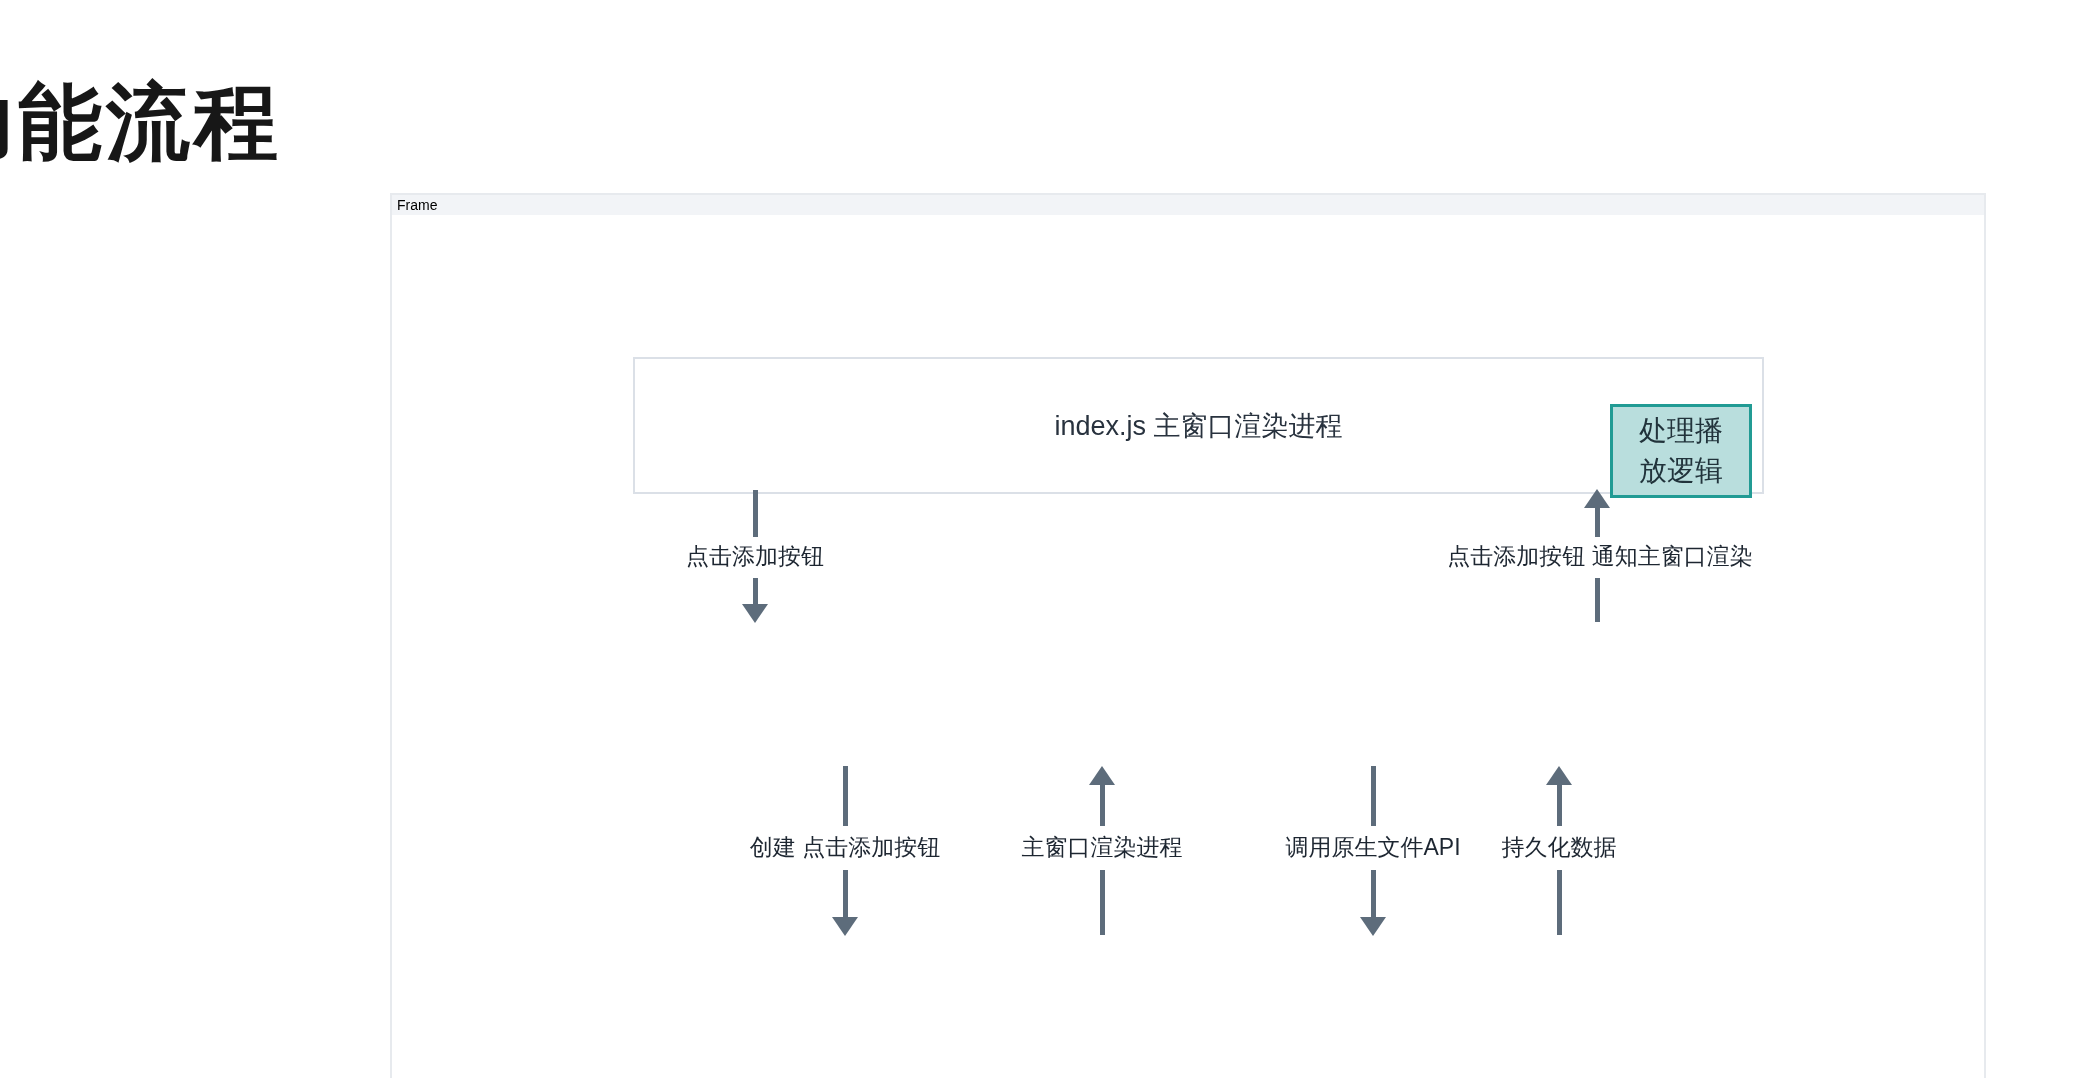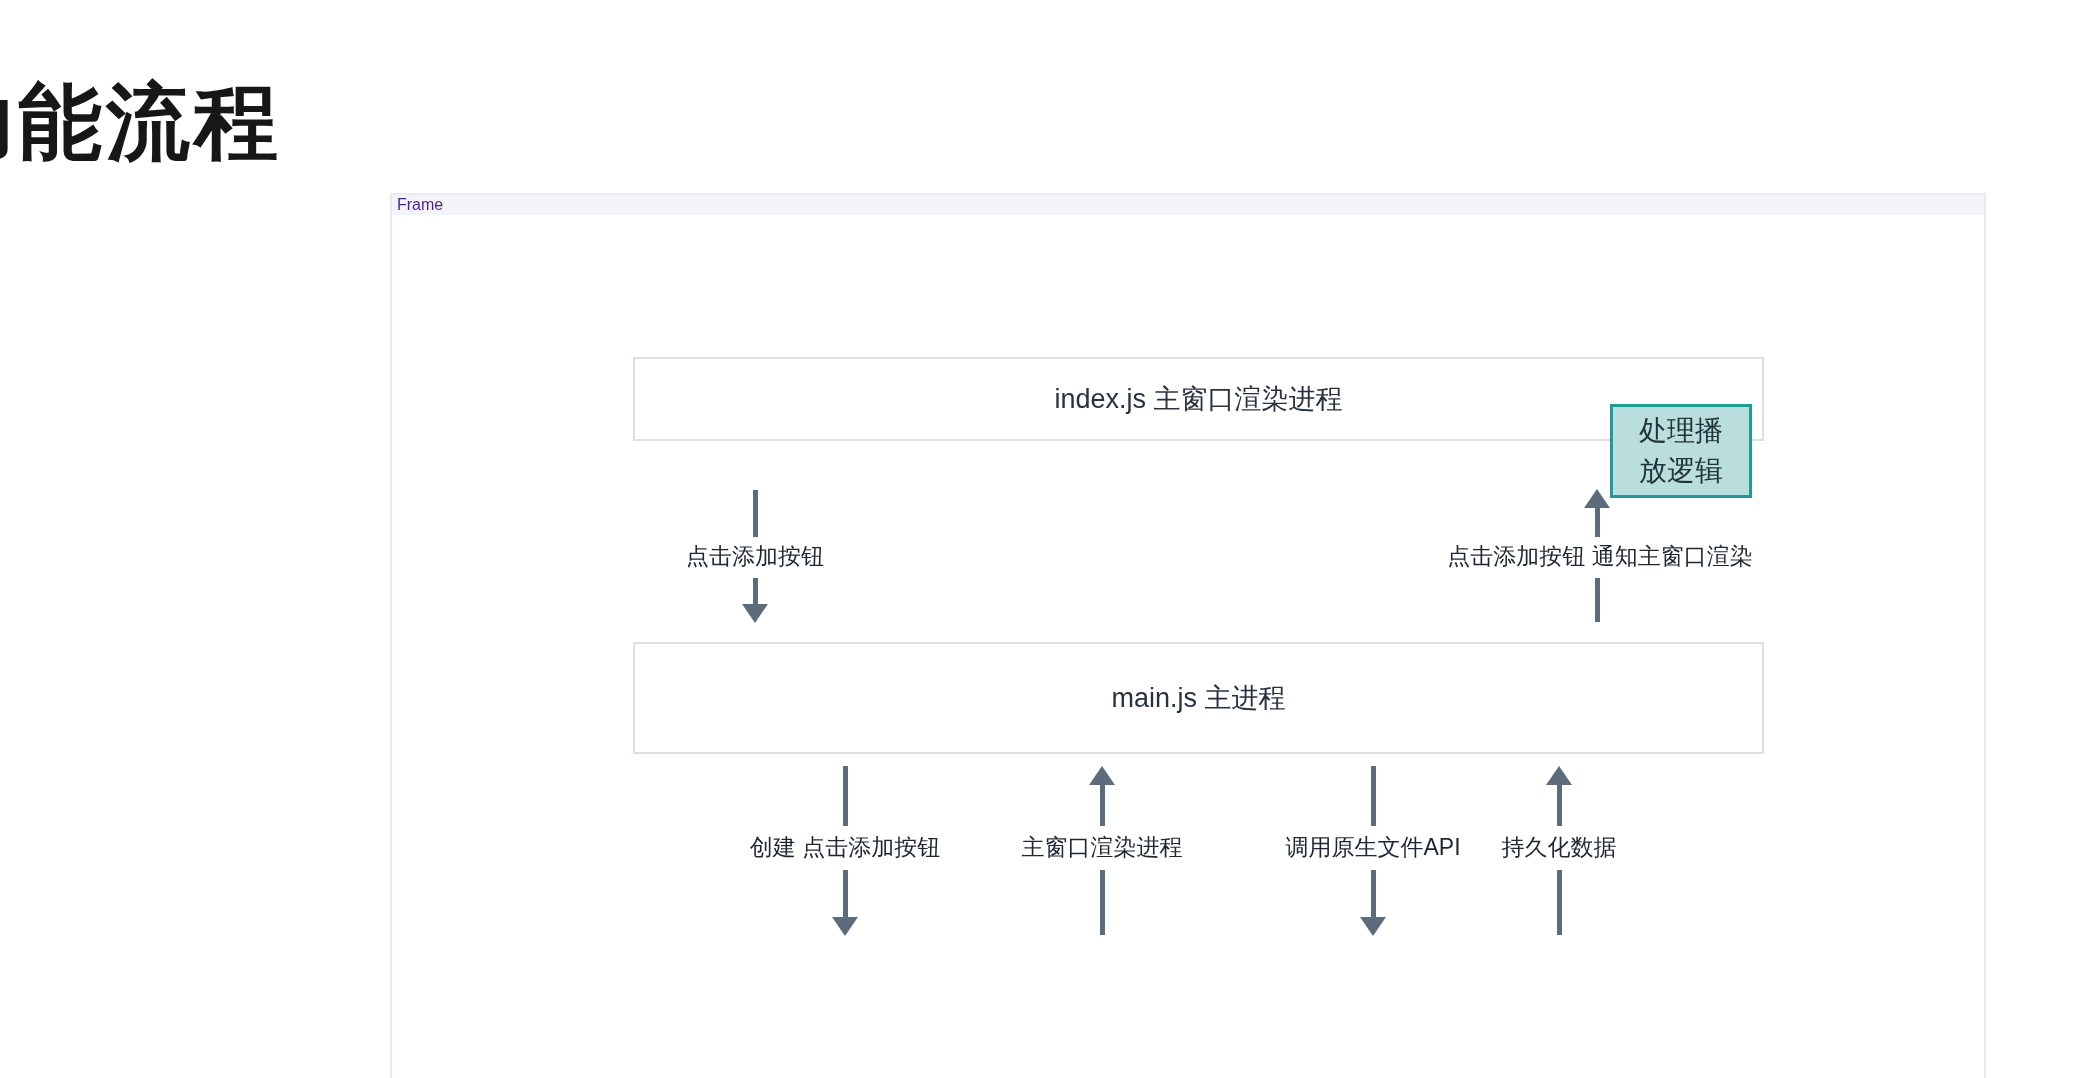--- a/index.html
+++ b/index.html
@@ -33,43 +33,43 @@
     border: 2px solid #e7eaee;
     box-sizing: border-box;
   }
   .frame-titlebar {
     height: 20px;
     background: #f2f4f7;
     display: flex;
     align-items: center;
   }
   .frame-label {
-    font-size: 16px;
-    color: #4c1d95;
+    font-size: 14px;
+    color: #000000;
     padding-left: 5px;
     line-height: 20px;
   }
   .node {
     position: absolute;
     left: 633px;
     width: 1131px;
     background: #ffffff;
     border: 2px solid #dbe0e7;
     box-sizing: border-box;
     display: flex;
     align-items: center;
     justify-content: center;
   }
   .node-label {
     font-size: 27px;
     font-weight: 500;
     color: #28323e;
     white-space: nowrap;
   }
-  .node-index { top: 357px; height: 84px; }
+  .node-index { top: 357px; height: 137px; }
   .node-main  { top: 642px; height: 112px; }
   .node-add   { top: 945px; height: 102px; }
   .badge {
     position: absolute;
     right: 10px;
     top: 9px;
     width: 136px;
     height: 88px;
     background: #b9dedd;
     border: 3px solid #219b94;
@@ -130,23 +130,20 @@
   </div>
 
   <div class="node node-index">
     <span class="node-label">index.js 主窗口渲染进程</span>
     <div class="badge">
       <span class="badge-line">处理播</span>
       <span class="badge-line">放逻辑</span>
     </div>
   </div>
 
-  <div class="node node-main">
-    <span class="node-label">main.js 主进程</span>
-  </div>
 
 
   <div>
     <div class="arrow-seg" style="left:753px; top:490px; height:47px;"></div>
     <div class="arrow-seg" style="left:753px; top:578px; height:26px;"></div>
     <div class="arrow-head-down" style="left:742px; top:604px;"></div>
   </div>
   <div class="edge-label" style="left:755px; top:541px;">点击添加按钮</div>
 
   <div>

